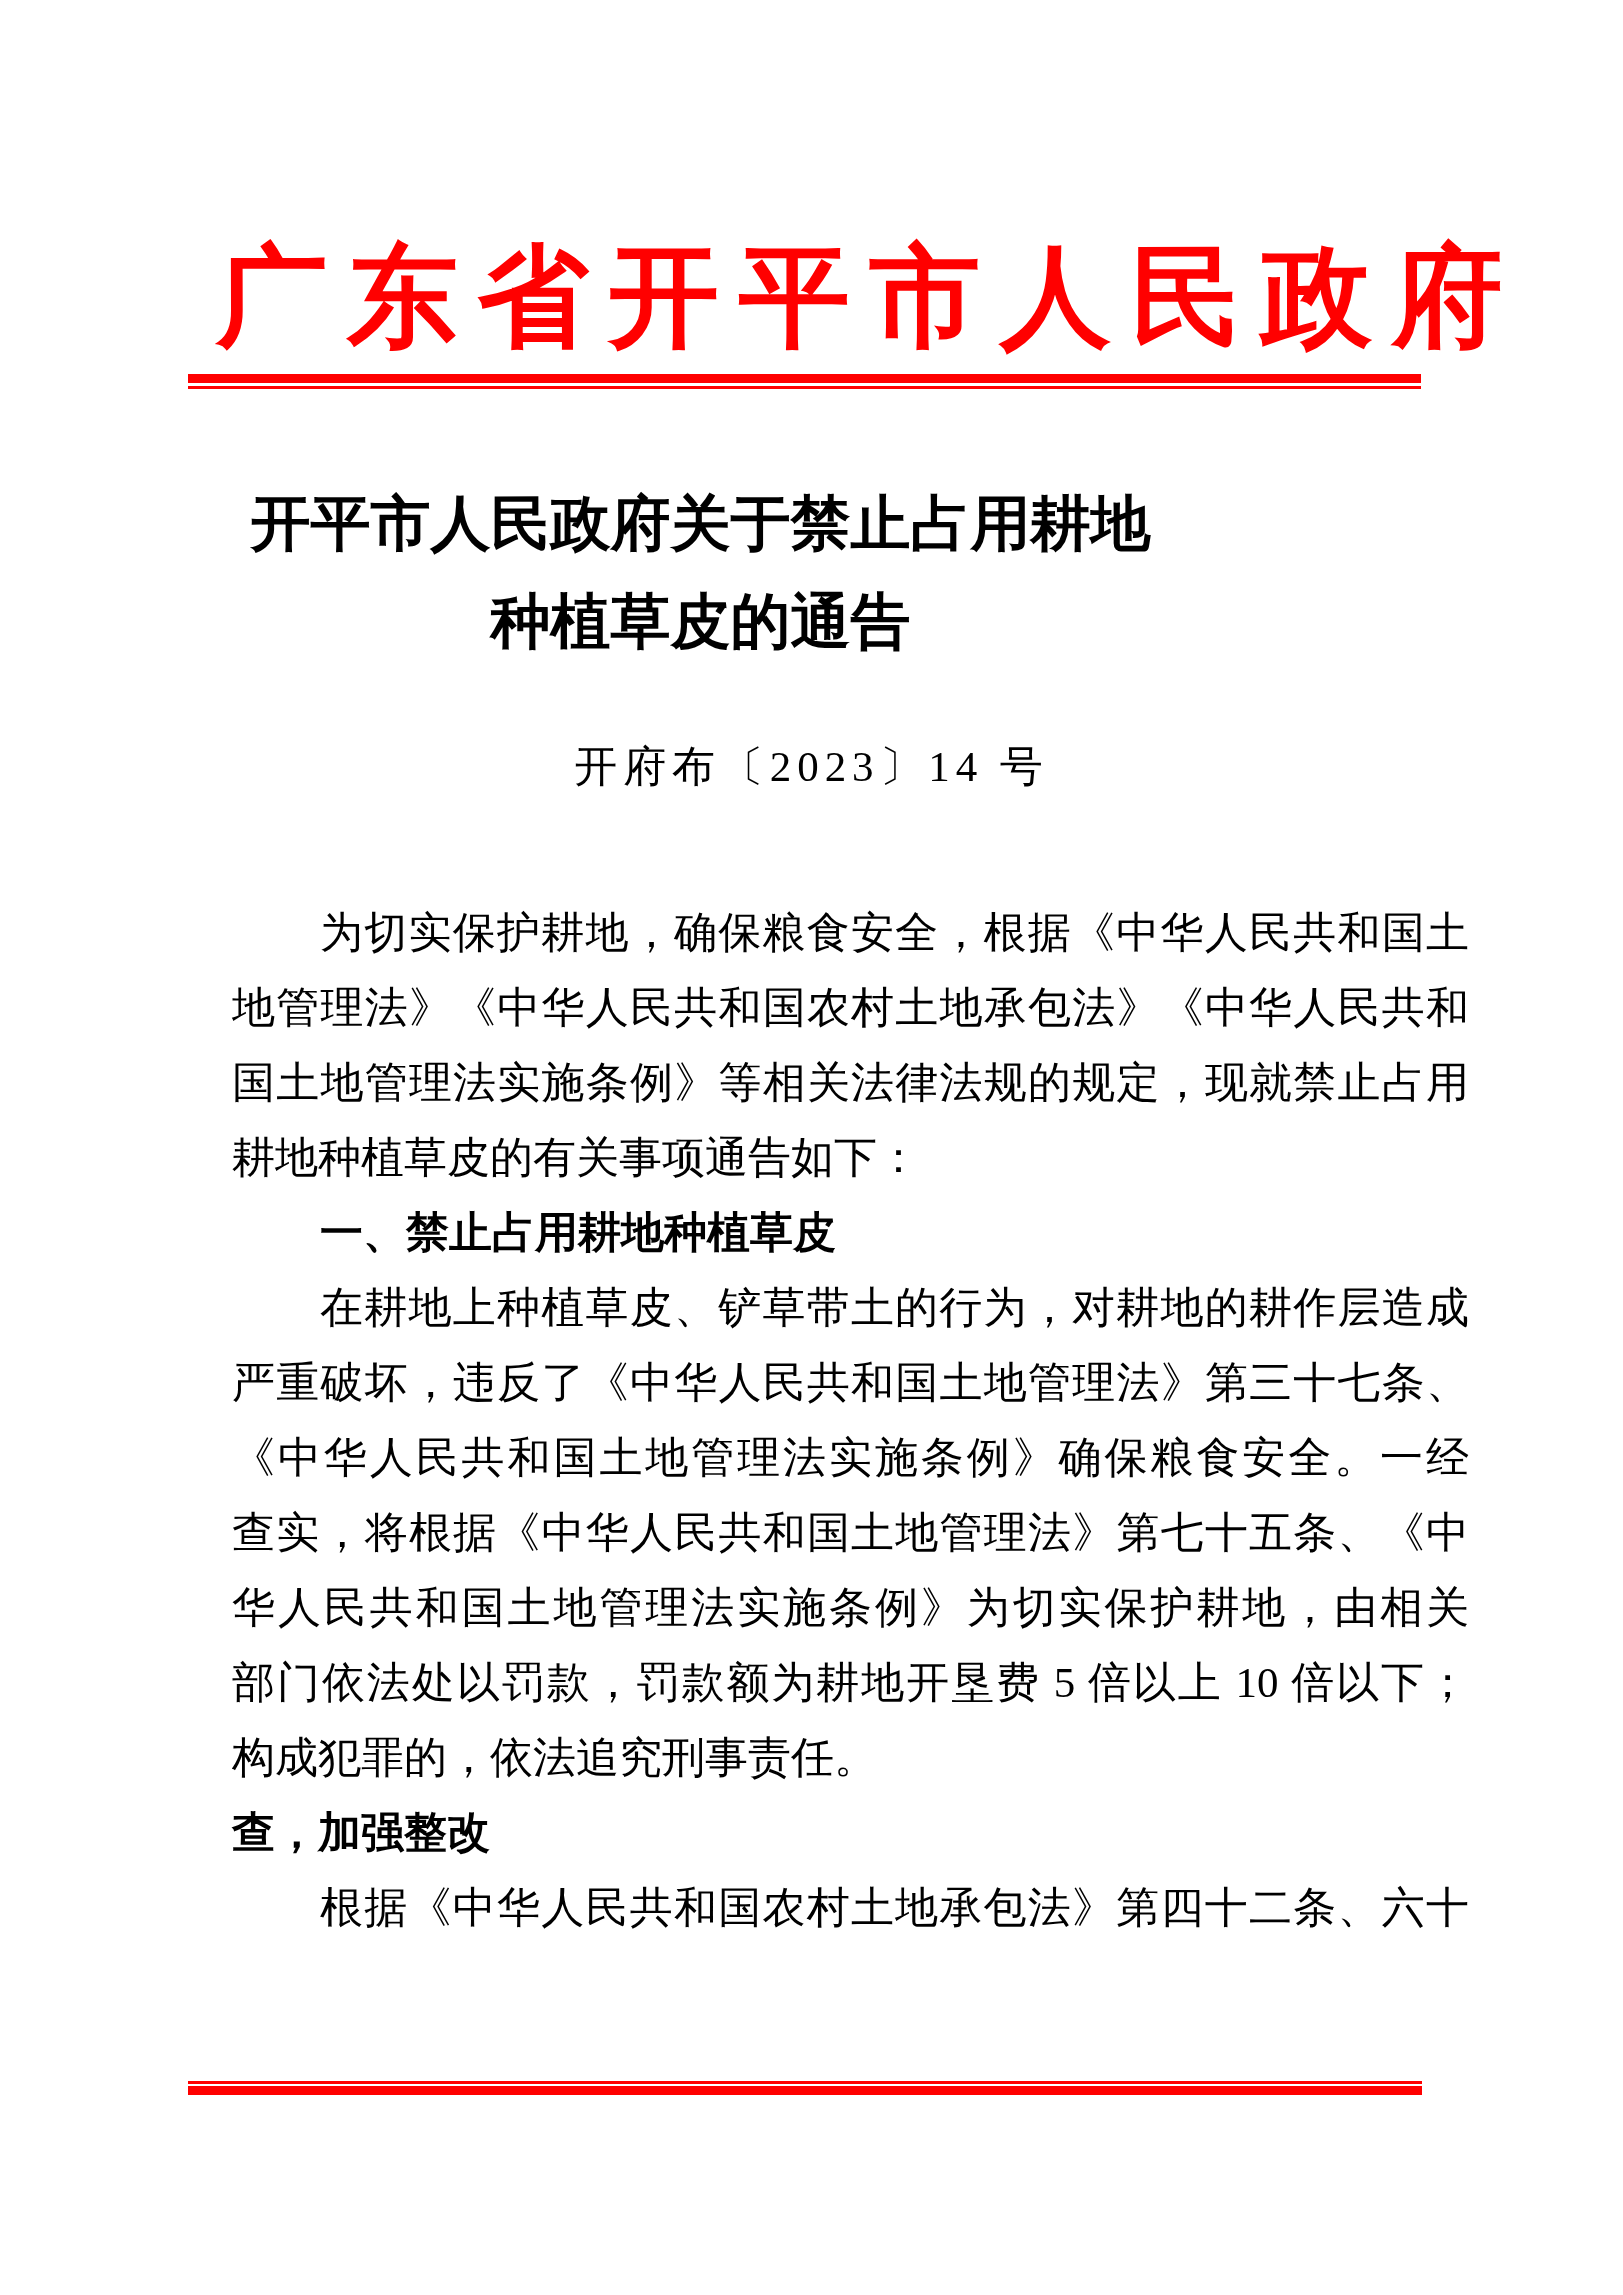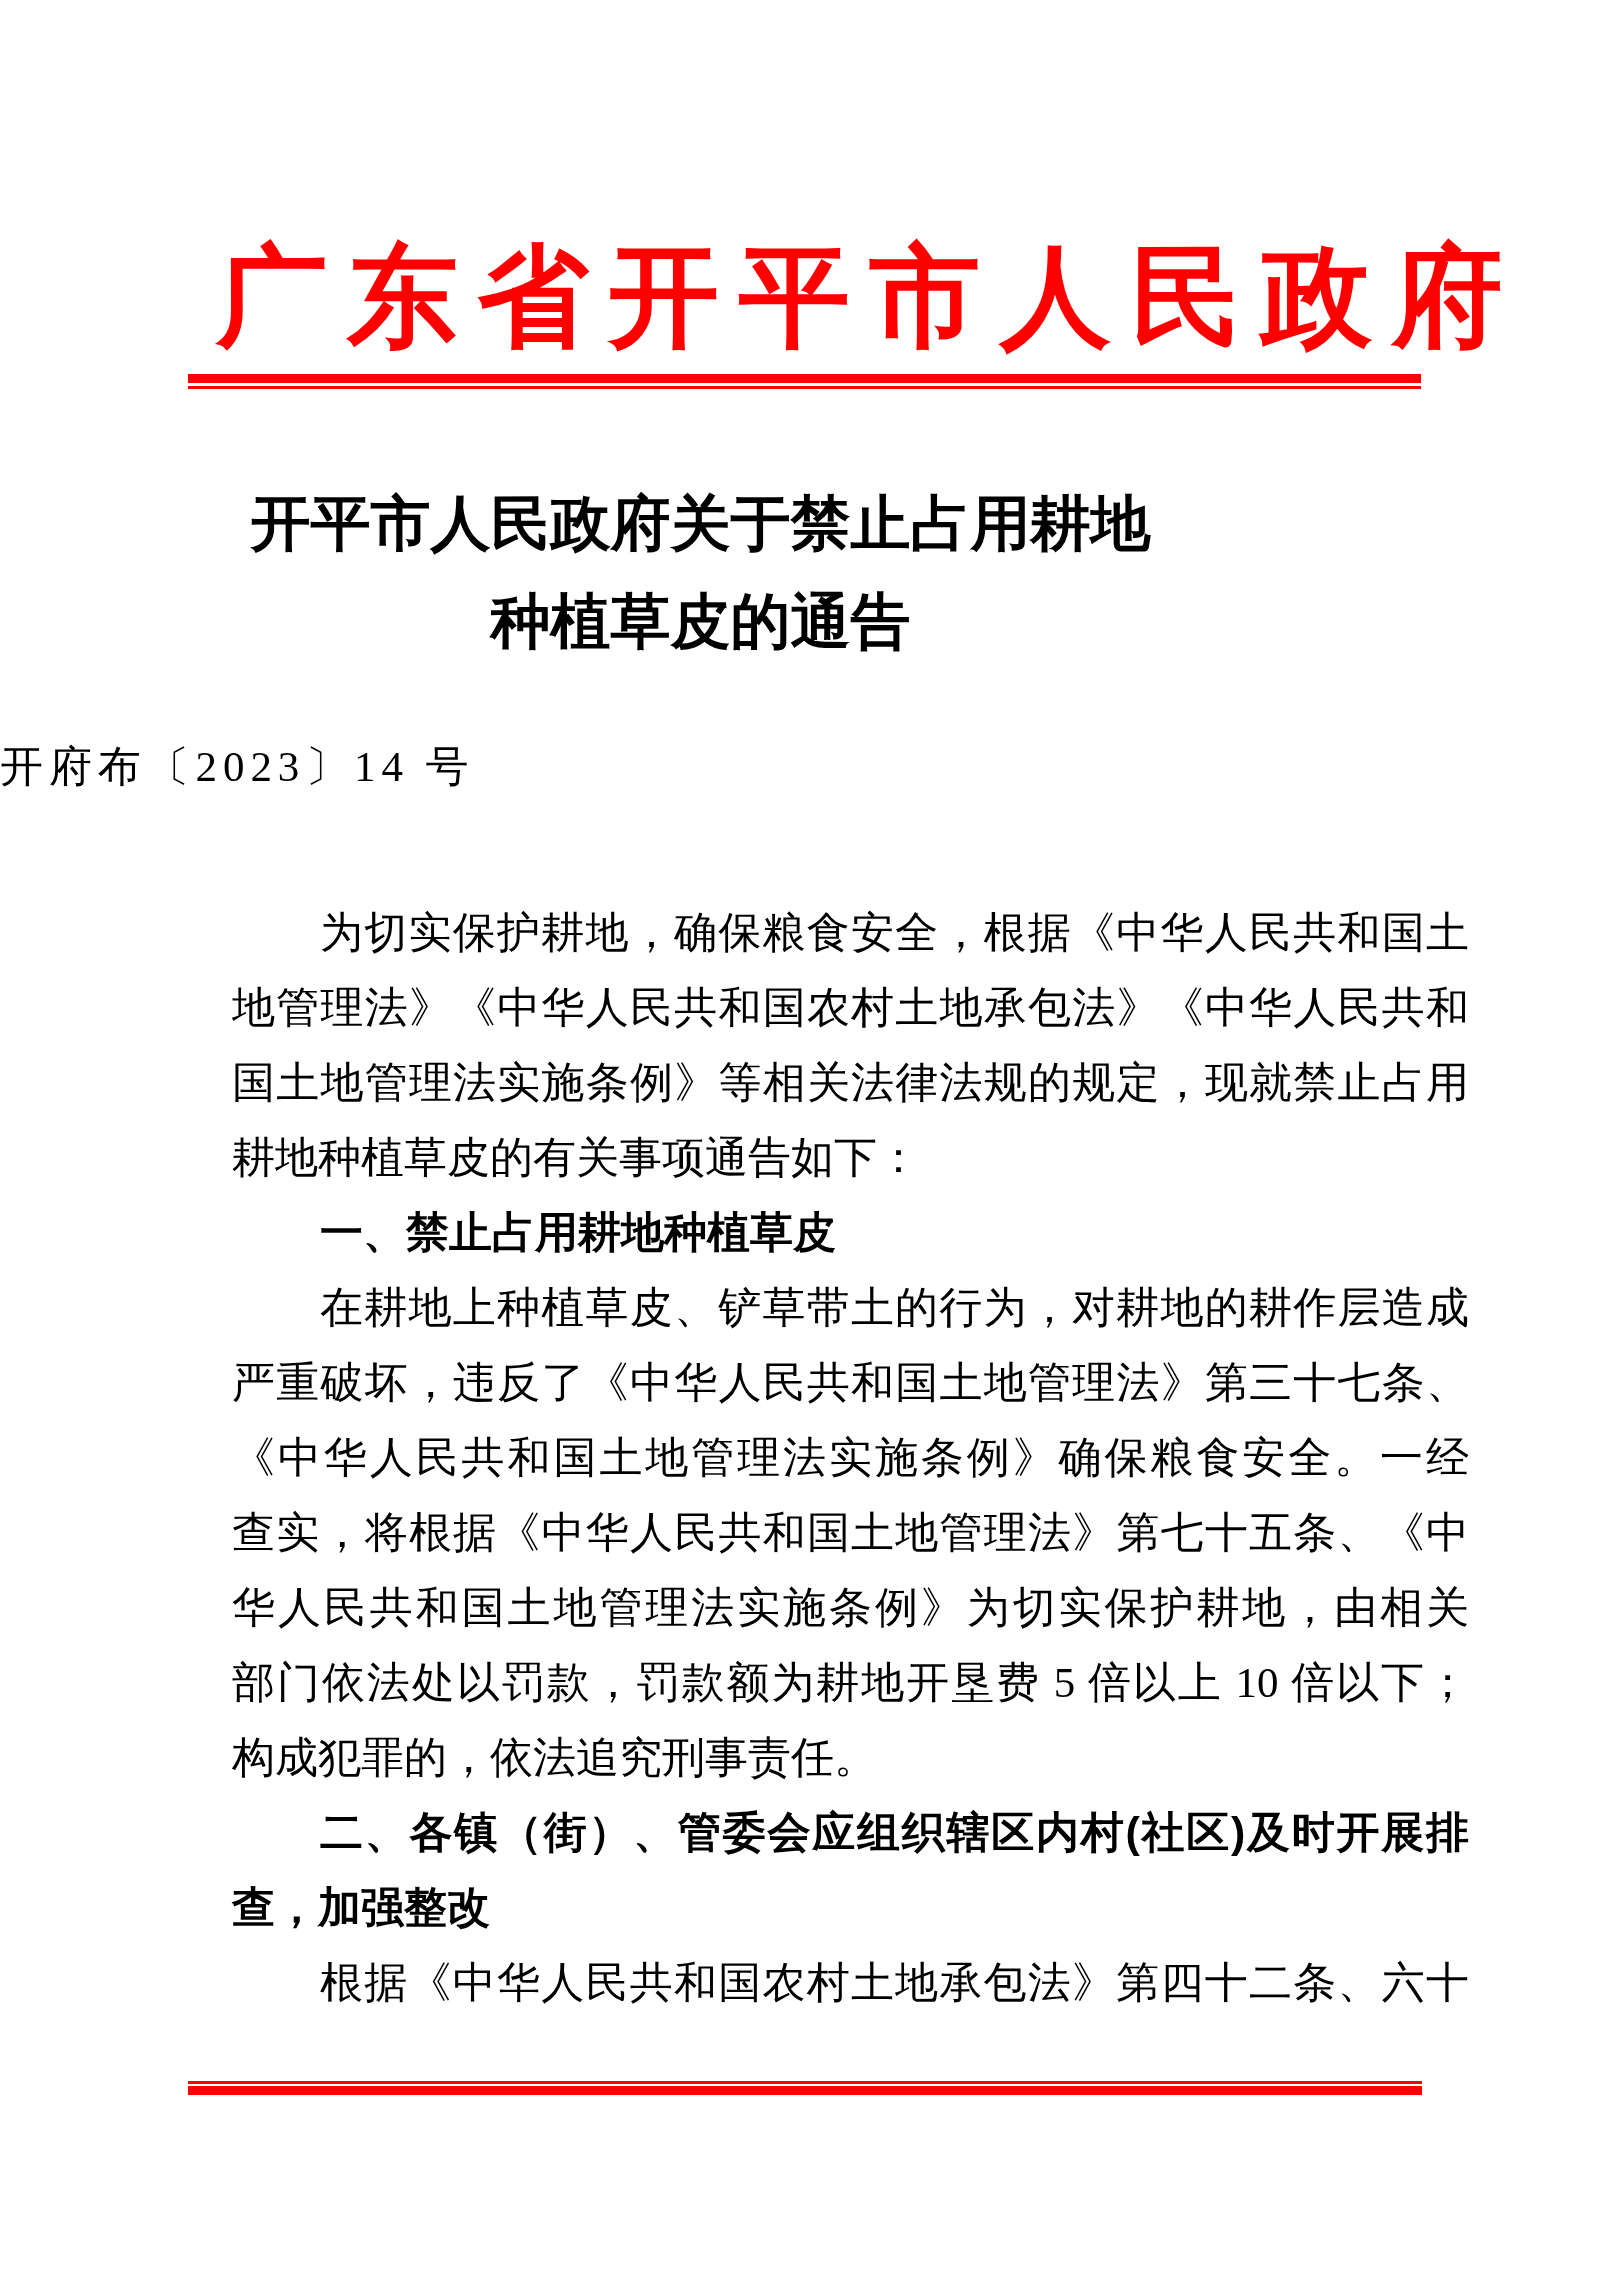--- a/index.html
+++ b/index.html
@@ -38,21 +38,21 @@
     text-align:center;
     font-size:60px;
     font-weight:bold;
     line-height:98px;
     font-family:"Liberation Serif","DejaVu Serif",serif;
   }
   
   .doc-number{
     position:absolute;
     top:734px;left:0;width:1623px;
-    text-align:left;
+    text-align:center;
     font-size:43px;
     line-height:65px;
     letter-spacing:5.9px;
     font-family:"Liberation Serif","DejaVu Serif",serif;
   }
   
   .doc-body{
     position:absolute;
     left:196px;top:895px;width:1237px;
     font-size:43px;
@@ -99,21 +99,20 @@
       <div class="line fill">国土地管理法实施条例》等相关法律法规的规定，现就禁止占用</div>
       <div class="line">耕地种植草皮的有关事项通告如下：</div>
       <div class="line bold indent">一、禁止占用耕地种植草皮</div>
       <div class="line indent fill">在耕地上种植草皮、铲草带土的行为，对耕地的耕作层造成</div>
       <div class="line fill">严重破坏，违反了《中华人民共和国土地管理法》第三十七条、</div>
       <div class="line fill">《中华人民共和国土地管理法实施条例》确保粮食安全。一经</div>
       <div class="line fill">查实，将根据《中华人民共和国土地管理法》第七十五条、《中</div>
       <div class="line fill">华人民共和国土地管理法实施条例》为切实保护耕地，由相关</div>
       <div class="line fill">部门依法处以罚款，罚款额为耕地开垦费 5 倍以上 10 倍以下；</div>
       <div class="line">构成犯罪的，依法追究刑事责任。</div>
-      <div class="line bold indent fill">二、各镇（街）、管委会应组织辖区内村(社区)及时开展排</div>
       <div class="line bold">查，加强整改</div>
       <div class="line indent fill">根据《中华人民共和国农村土地承包法》第四十二条、六十</div>
     </div>
 
   <div class="rule rule-bot-thin"></div>
   <div class="rule rule-bot-thick"></div>
 
 </div>
 
 

